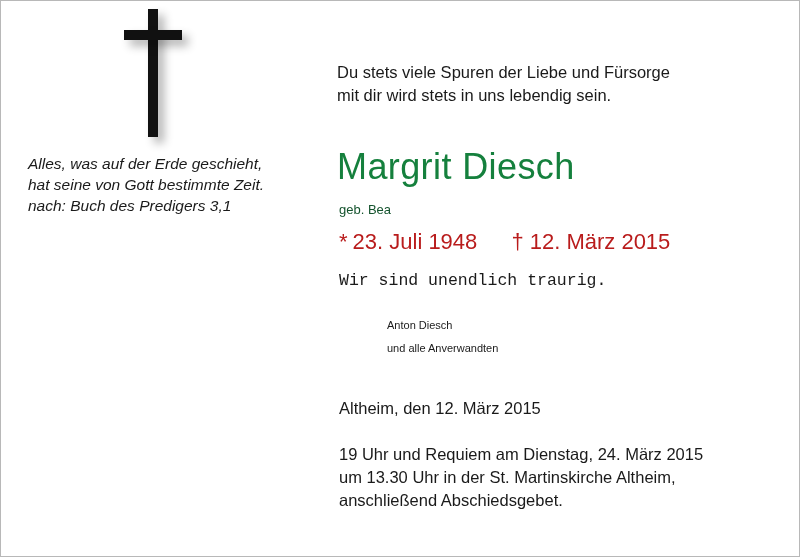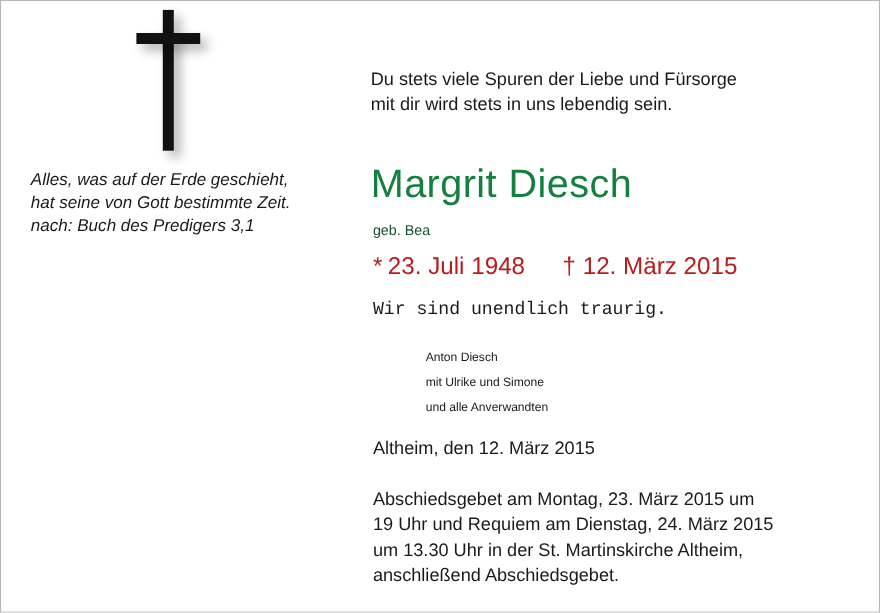--- a/index.html
+++ b/index.html
@@ -188,28 +188,26 @@
       </span>
       <span class="death-date">
         <span class="sym sym-death">†</span><span>12. März 2015</span>
       </span>
     </div>
 
     <div class="mourning-line">Wir sind unendlich traurig.</div>
 
     <div class="family">
       <div>Anton Diesch</div>
-      <div>mit Ulrike und Simone</div>
       <div>und alle Anverwandten</div>
     </div>
 
     <div class="place-date">Altheim, den 12. März 2015</div>
 
     <div class="service">
-      <div>Abschiedsgebet am Montag, 23. März 2015 um</div>
       <div>19 Uhr und Requiem am Dienstag, 24. März 2015</div>
       <div>um 13.30 Uhr in der St. Martinskirche Altheim,</div>
       <div>anschließend Abschiedsgebet.</div>
     </div>
 
   </div>
 
 </div>
 
 </body></html>

